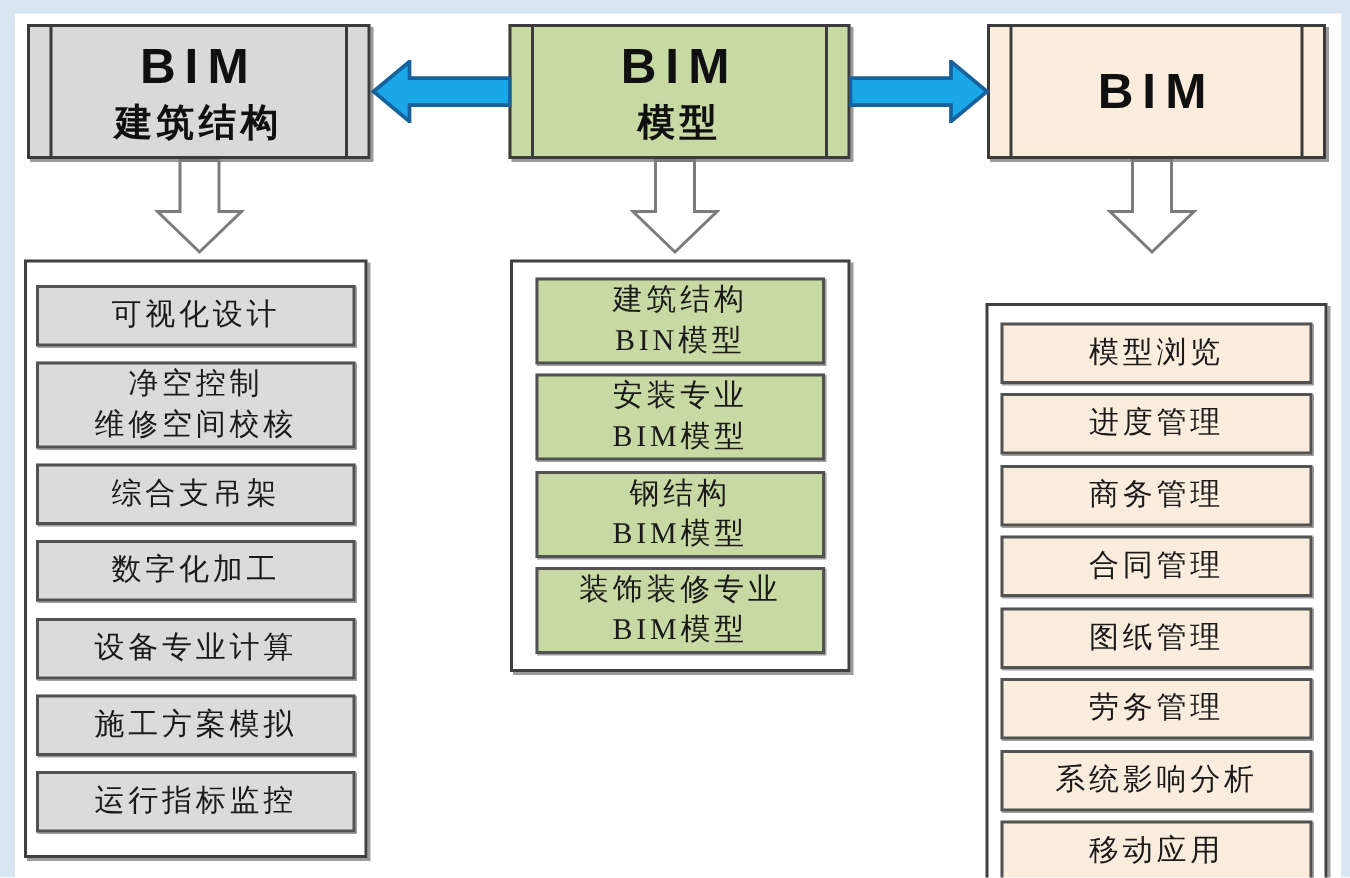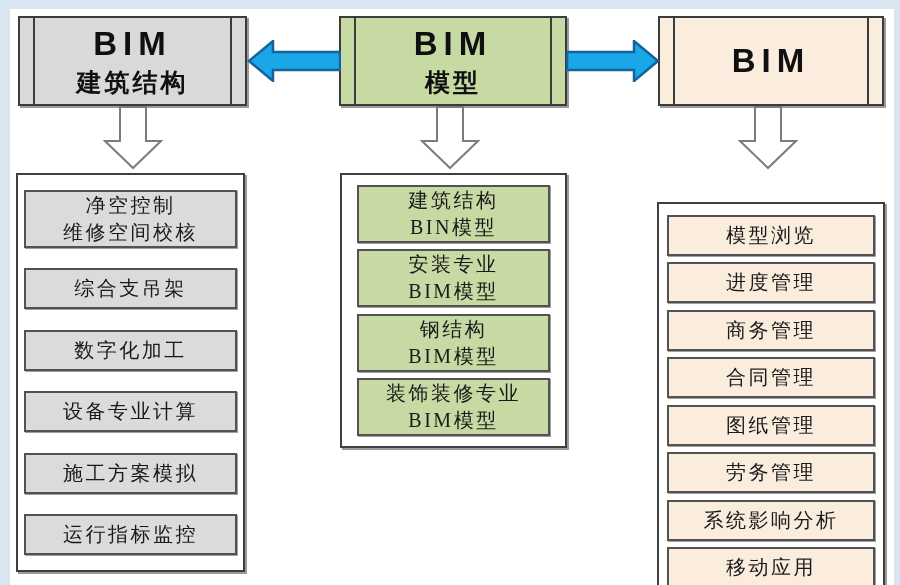--- a/index.html
+++ b/index.html
@@ -99,20 +99,21 @@
     <polygon points="17,1 43,1 43,35 58,35 30,62 2,35 17,35" fill="#ffffff" stroke="var(--down-arrow-border,#7C7C7C)" stroke-width="2"></polygon>
   </svg>
   <svg class="arrow-svg" style="left:420px;top:106px;" width="60" height="64" viewBox="0 0 60 64">
     <polygon points="17,1 43,1 43,35 58,35 30,62 2,35 17,35" fill="#ffffff" stroke="var(--down-arrow-border,#7C7C7C)" stroke-width="2"></polygon>
   </svg>
   <svg class="arrow-svg" style="left:738px;top:106px;" width="60" height="64" viewBox="0 0 60 64">
     <polygon points="17,1 43,1 43,35 58,35 30,62 2,35 17,35" fill="#ffffff" stroke="var(--down-arrow-border,#7C7C7C)" stroke-width="2"></polygon>
   </svg>
 
   <div class="list list-gray" style="left:16px;top:173px;width:229px;height:399px;">
+    <div class="item item-gray">可视化设计</div>
     <div class="item item-gray h2line">净空控制
 维修空间校核</div>
     <div class="item item-gray">综合支吊架</div>
     <div class="item item-gray">数字化加工</div>
     <div class="item item-gray">设备专业计算</div>
     <div class="item item-gray">施工方案模拟</div>
     <div class="item item-gray">运行指标监控</div>
   </div>
 
   <div class="list list-green" style="left:340px;top:173px;width:227px;height:275px;">

